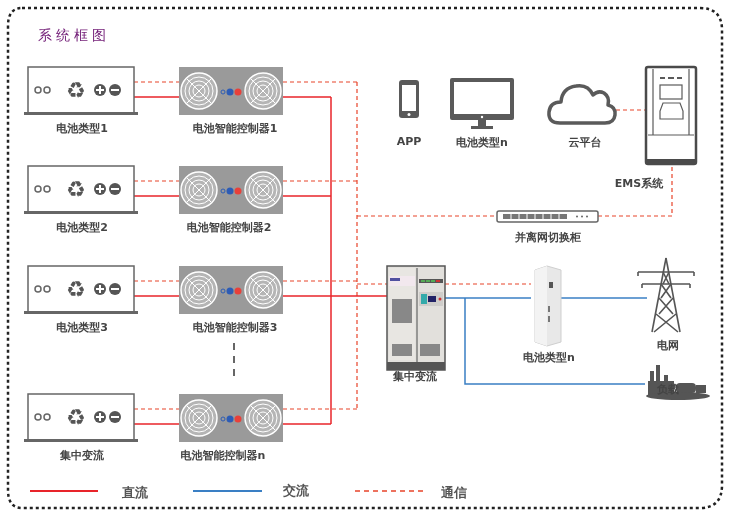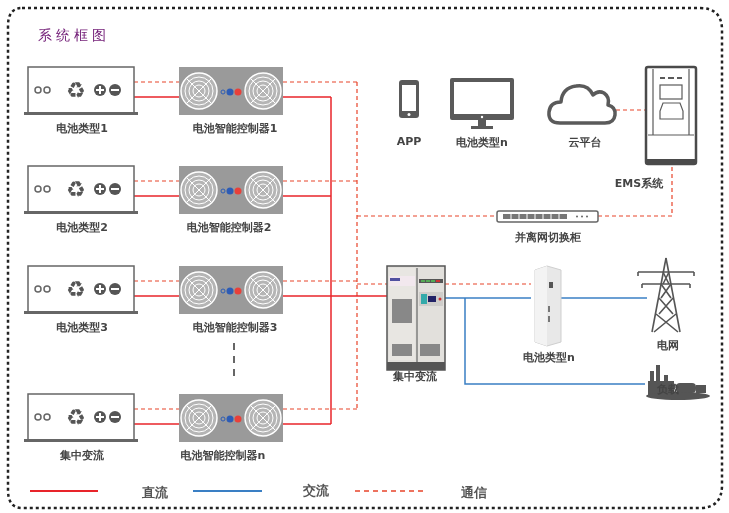--- a/index.html
+++ b/index.html
@@ -1,20 +1,20 @@
 <!DOCTYPE html>
 <html><head>
 <meta charset="utf-8">
 <style>
   html,body{margin:0;padding:0;background:#fff;}
   body{width:729px;height:513px;position:relative;overflow:hidden;font-family:"DejaVu Sans","Liberation Sans",sans-serif;}
   #stage{position:absolute;left:0;top:0;width:729px;height:513px;}
   .lbl{position:absolute;font-size:11px;font-weight:bold;color:#444;white-space:nowrap;transform:translateX(-50%);}
   .title{position:absolute;left:38px;top:27px;font-size:14px;color:#701a75;letter-spacing:4px;}
-  .legend-lbl{position:absolute;font-size:13px;font-weight:bold;color:#555;margin-left:20px;}
+  .legend-lbl{position:absolute;font-size:13px;font-weight:bold;color:#555;}
 </style>
 </head>
 <body>
 
 <div id="stage">
   <svg id="svg" width="729" height="513" xmlns="http://www.w3.org/2000/svg">
 
     <path d="M22,8 L700,8 Q722,8 722,30 L722,485 Q722,508 700,508 L22,508 Q8,508 8,490 L8,26 Q8,8 22,8 Z" fill="none" stroke="#222" stroke-width="2.5" stroke-dasharray="3,3"></path>
 
     <g id="wires">

